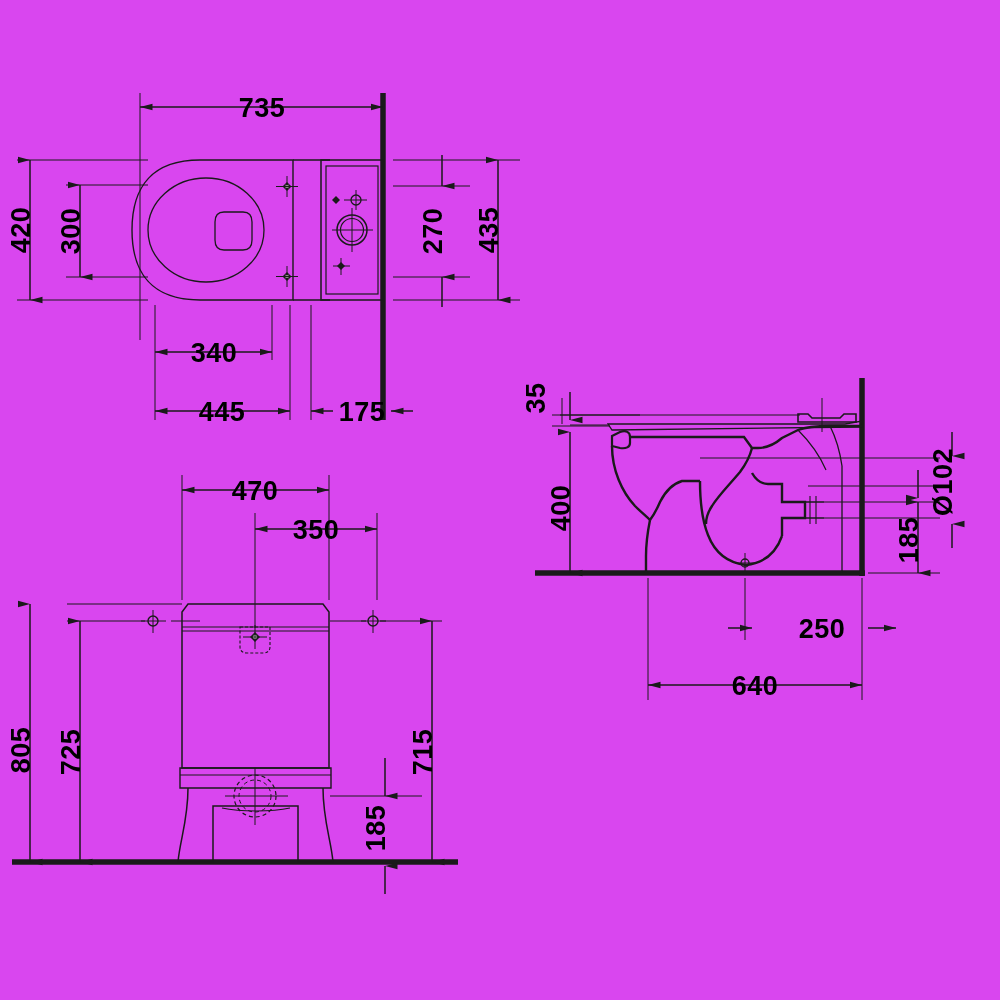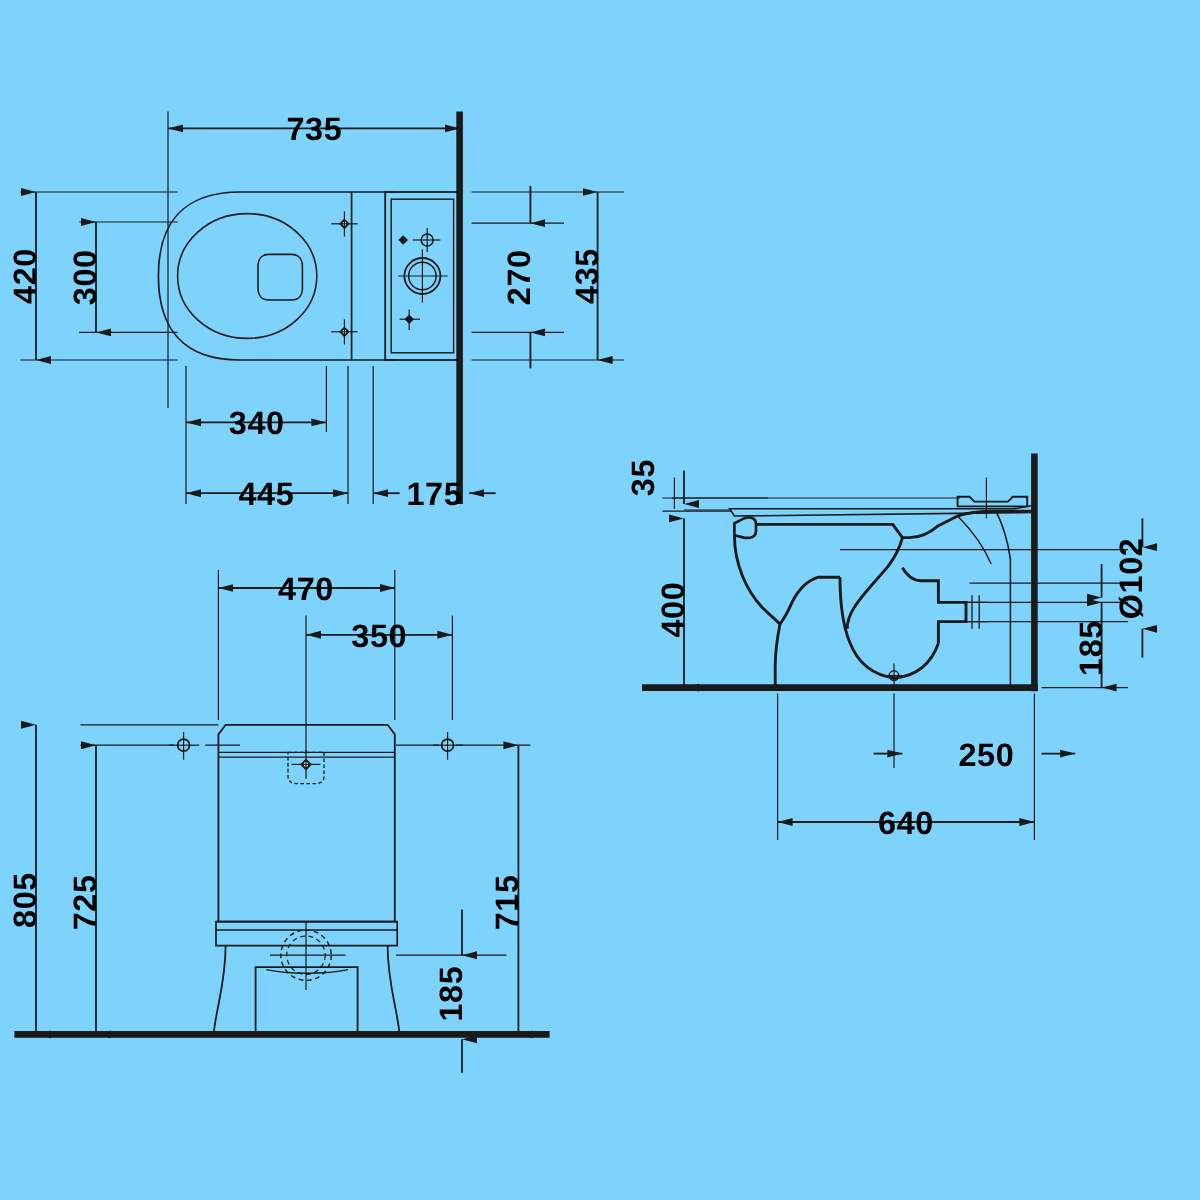--- a/index.html
+++ b/index.html
@@ -10,21 +10,21 @@
   body {
     width: 1000px;
     height: 1000px;
     font-family: "Liberation Sans", sans-serif;
     overflow: hidden;
   }
   #sheet {
     position: relative;
     width: 1000px;
     height: 1000px;
-    background: #7dd3fc;
+    background: #d946ef;
   }
   svg.drawing {
     position: absolute;
     left: 0;
     top: 0;
     width: 1000px;
     height: 1000px;
   }
   .dimtext {
     font-family: "Liberation Sans", sans-serif;

